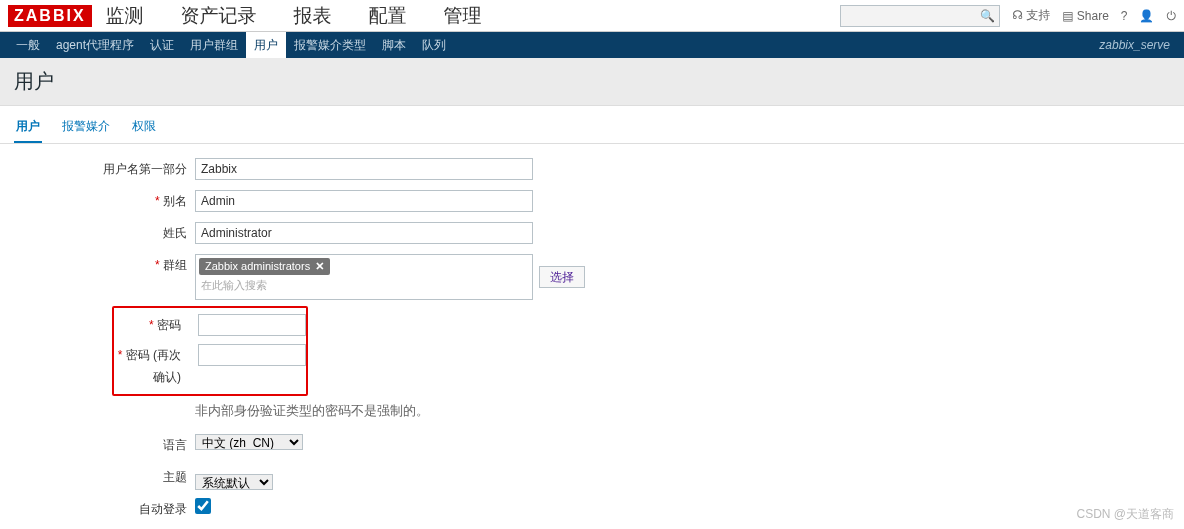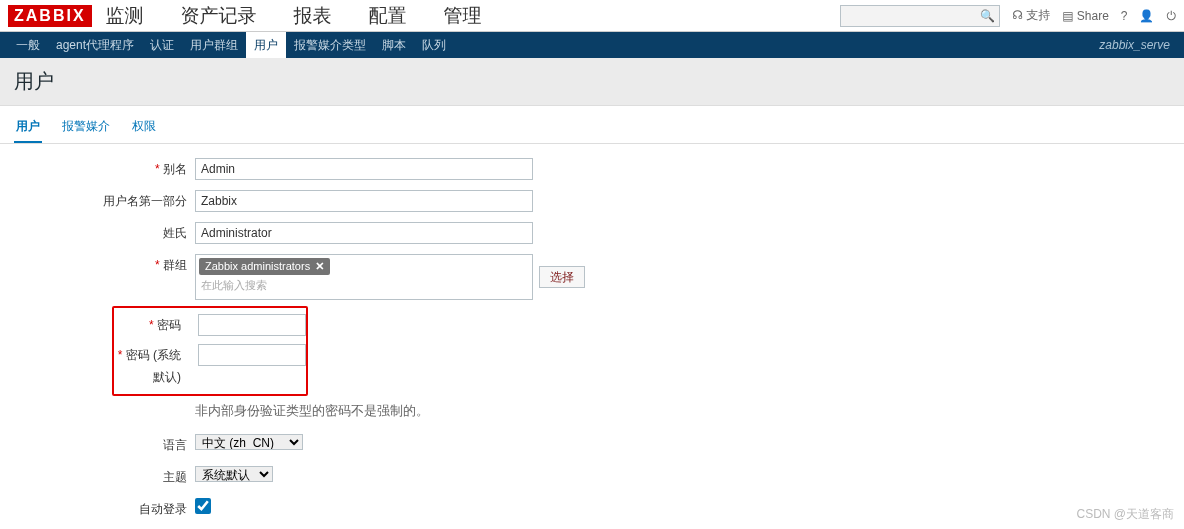--- a/index.html
+++ b/index.html
@@ -26,24 +26,24 @@
   .row { display:flex; align-items:flex-start; margin-bottom:8px; min-height:24px; }
   .lbl { width:195px; text-align:right; padding-right:8px; line-height:22px; color:#333; }
   .req::before { content:"* "; color:#d40000; }
   .ctrl { display:flex; align-items:center; gap:6px; }
   input[type=text], input[type=password] { border:1px solid #b8c2c8; height:22px; padding:0 5px; font-size:12px; color:#333; }
   .w340 { width:338px; }
   .tagbox { border:1px solid #b8c2c8; width:338px; min-height:44px; padding:3px; }
   .tag { display:inline-block; background:#737373; color:#fff; font-size:11px; padding:2px 6px; border-radius:2px; }
   .tag-x { margin-left:5px; cursor:pointer; font-weight:bold; }
   .placeholder { color:#aaa; font-size:11px; padding:3px 2px; }
-  .btn { border:1px solid #b8c2c8; background:#f7f7f7; height:22px; padding:0 10px; cursor:pointer; font-size:12px; color:#7f1d1d; }
+  .btn { border:1px solid #b8c2c8; background:#f7f7f7; height:22px; padding:0 10px; cursor:pointer; font-size:12px; color:#4c1d95; }
   select { border:1px solid #b8c2c8; height:16px; font-size:12px; padding:0 2px; }
   .w100 { width:108px; }
-  .w75 { width:78px; }
+  .w75 { width:78px;margin-top:8px; }
   .chk { width:16px; height:16px; accent-color:#0275b8; }
   .note { color:#666; font-size:13px; }
   .highlight { border:2px solid #e30000; padding:6px 0 6px 0; margin:-2px 0 6px 0; width:340px; position:relative; left:-8px; border-radius:2px; }
   .highlight .row { margin-bottom:6px;gap:9px; }
   .highlight .lbl { width:195px; }
   .smallinput { width:108px; }
   .watermark { position:fixed; right:10px; bottom:6px; color:#bbb; font-size:12px; font-family:sans-serif; }
 </style>
 </head>
 <body>
@@ -86,30 +86,30 @@
 
 <div class="tabs">
   <span class="active">用户</span>
   <span>报警媒介</span>
   <span>权限</span>
 </div>
 
 <div class="form">
 
   <div class="row">
-    <div class="lbl req">别名</div>
+    <div class="lbl">用户名第一部分</div>
     <div class="ctrl">
-        <input type="text" class="w340" value="Admin" style="">
+        <input type="text" class="w340" value="Zabbix" style="">
       </div>
   </div>
 
   <div class="row">
-    <div class="lbl">用户名第一部分</div>
+    <div class="lbl req">别名</div>
     <div class="ctrl">
-        <input type="text" class="w340" value="Zabbix" style="">
+        <input type="text" class="w340" value="Admin" style="">
       </div>
   </div>
 
   <div class="row">
     <div class="lbl">姓氏</div>
     <div class="ctrl">
         <input type="text" class="w340" value="Administrator" style="">
       </div>
   </div>
 
@@ -127,21 +127,21 @@
   <div style="display:flex;">
     <div style="width:120px;"></div>
     <div class="highlight" style="width:auto;">
       <div class="row" style="margin-bottom:6px;">
         <div class="lbl req" style="width:75px;">密码</div>
         <div class="ctrl">
             <input type="password" class="smallinput" style="">
           </div>
       </div>
       <div class="row" style="margin-bottom:0;">
-        <div class="lbl req" style="width:75px;">密码 (系统默认)</div>
+        <div class="lbl req" style="width:75px;">密码 (再次确认)</div>
         <div class="ctrl">
             <input type="password" class="smallinput" style="">
           </div>
       </div>
     </div>
   </div>
 
   <div class="row">
     <div class="lbl"></div>
     <div class="ctrl note">非内部身份验证类型的密码不是强制的。</div>

